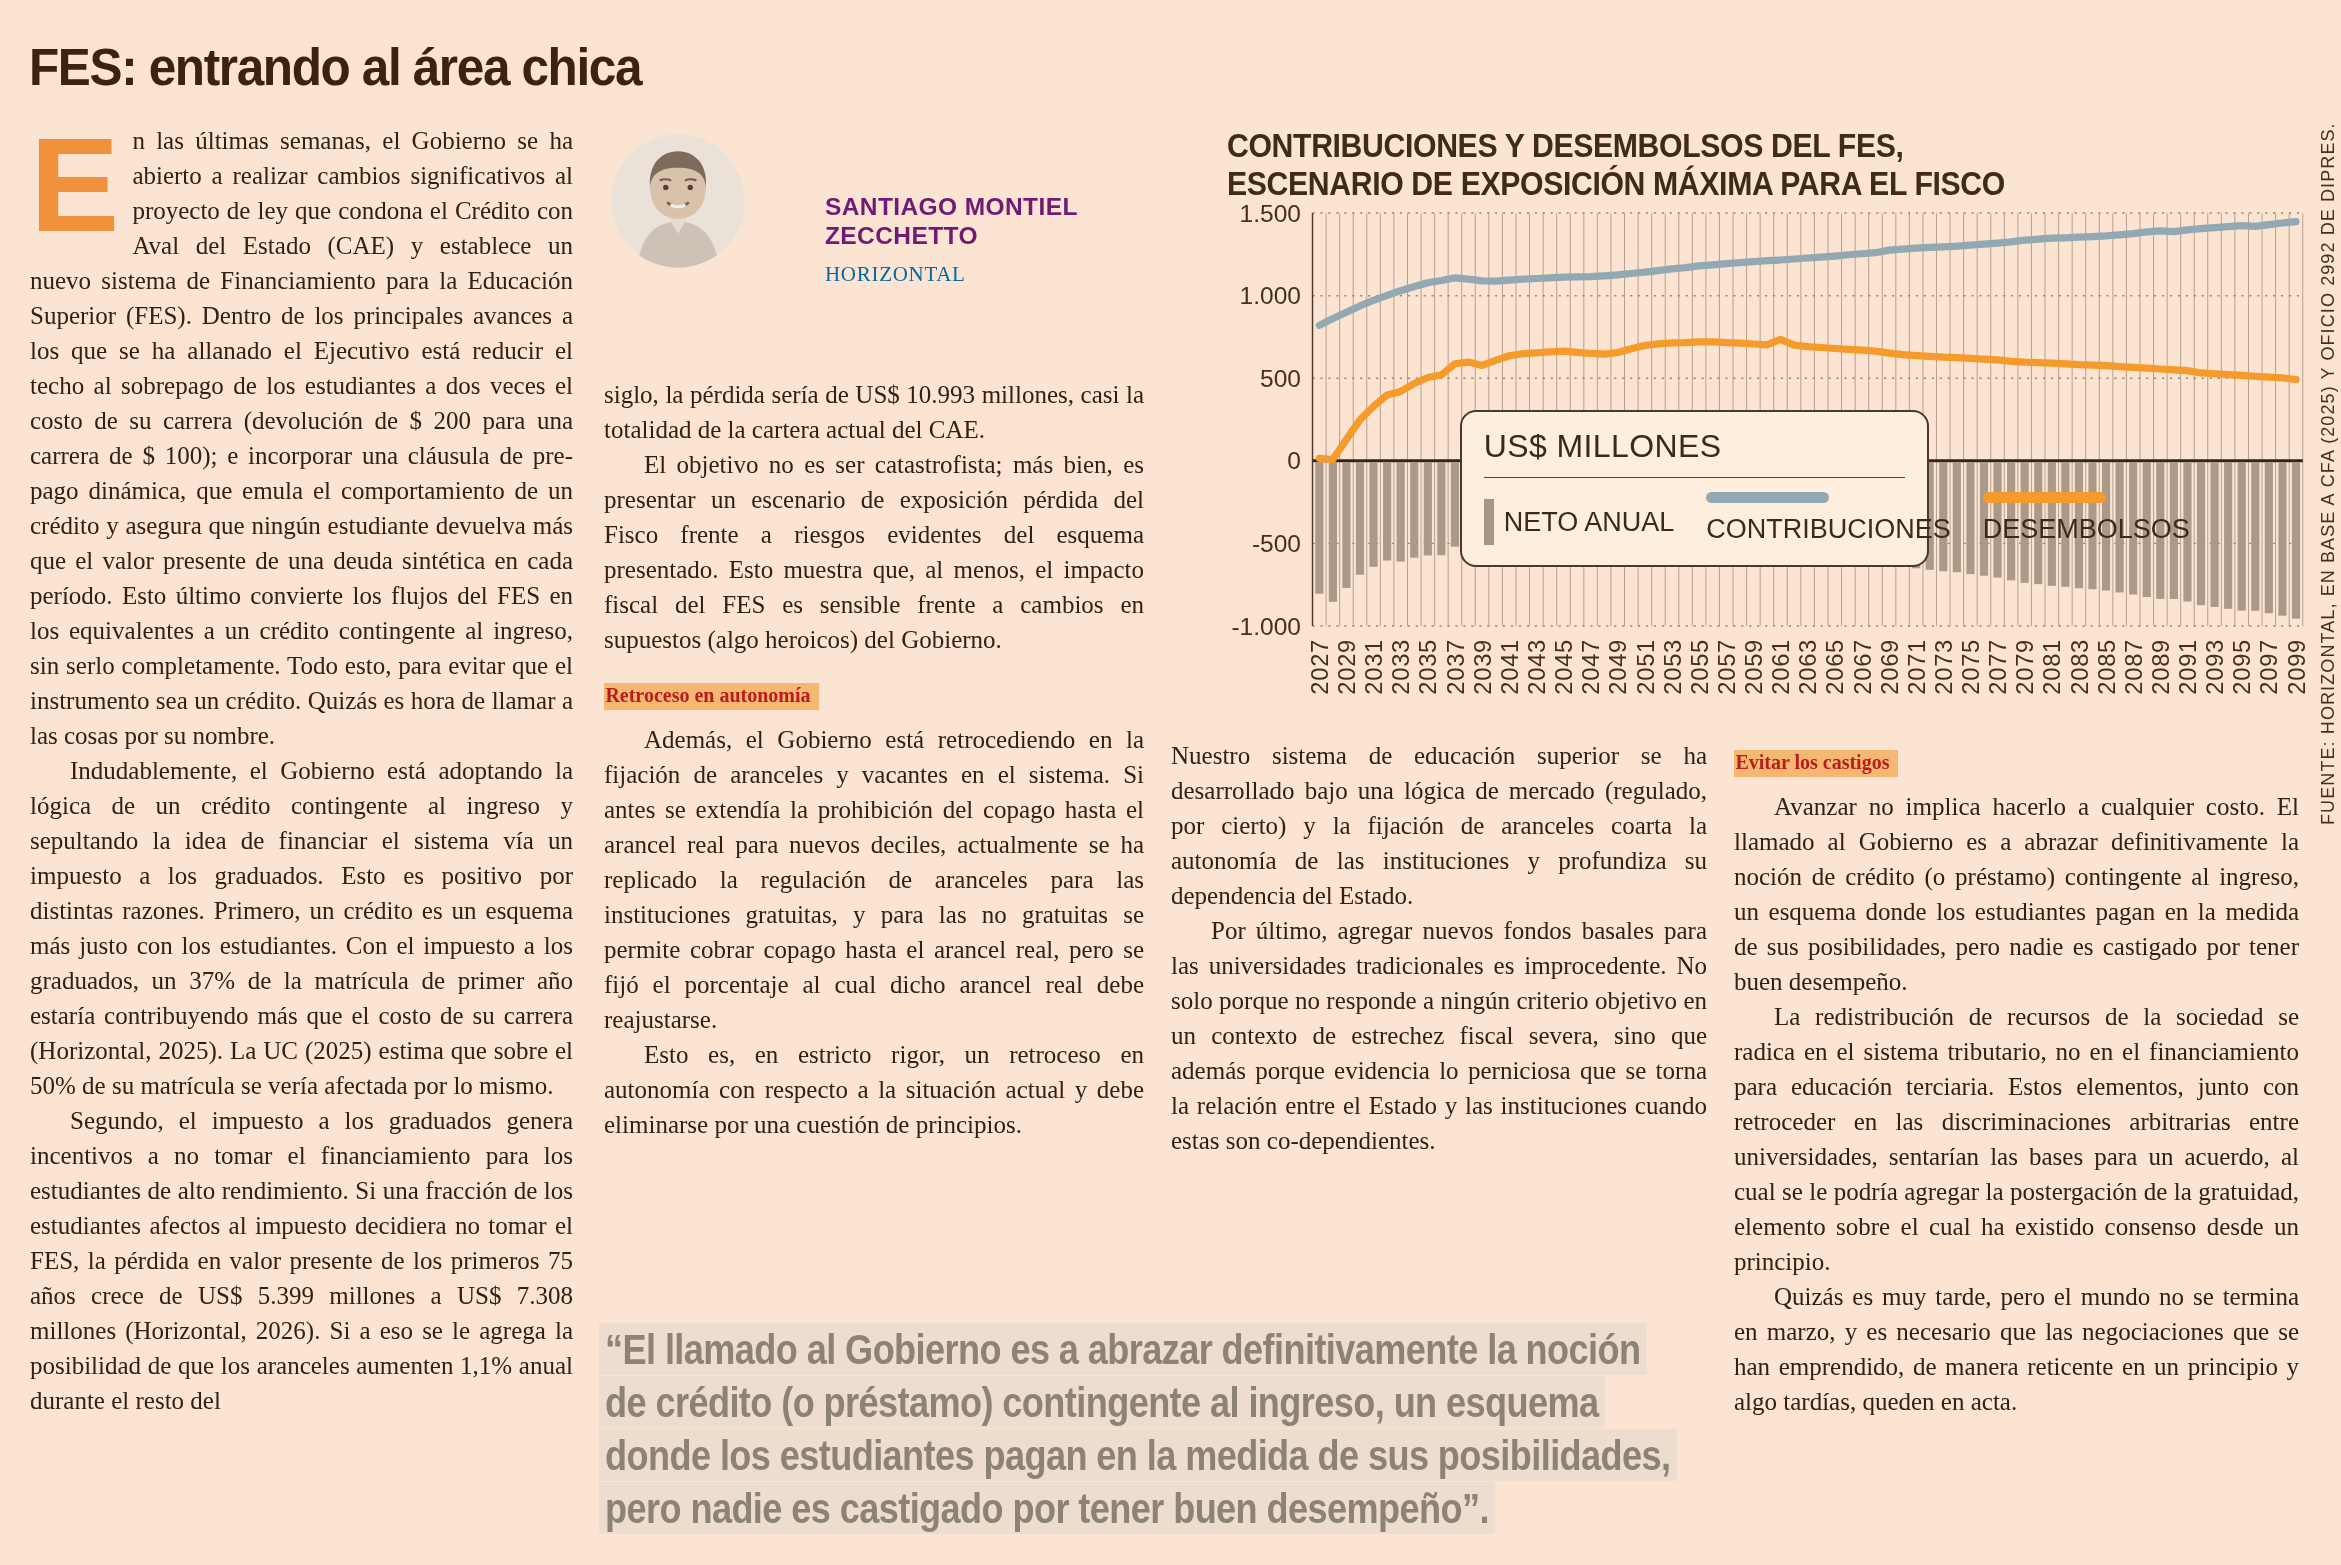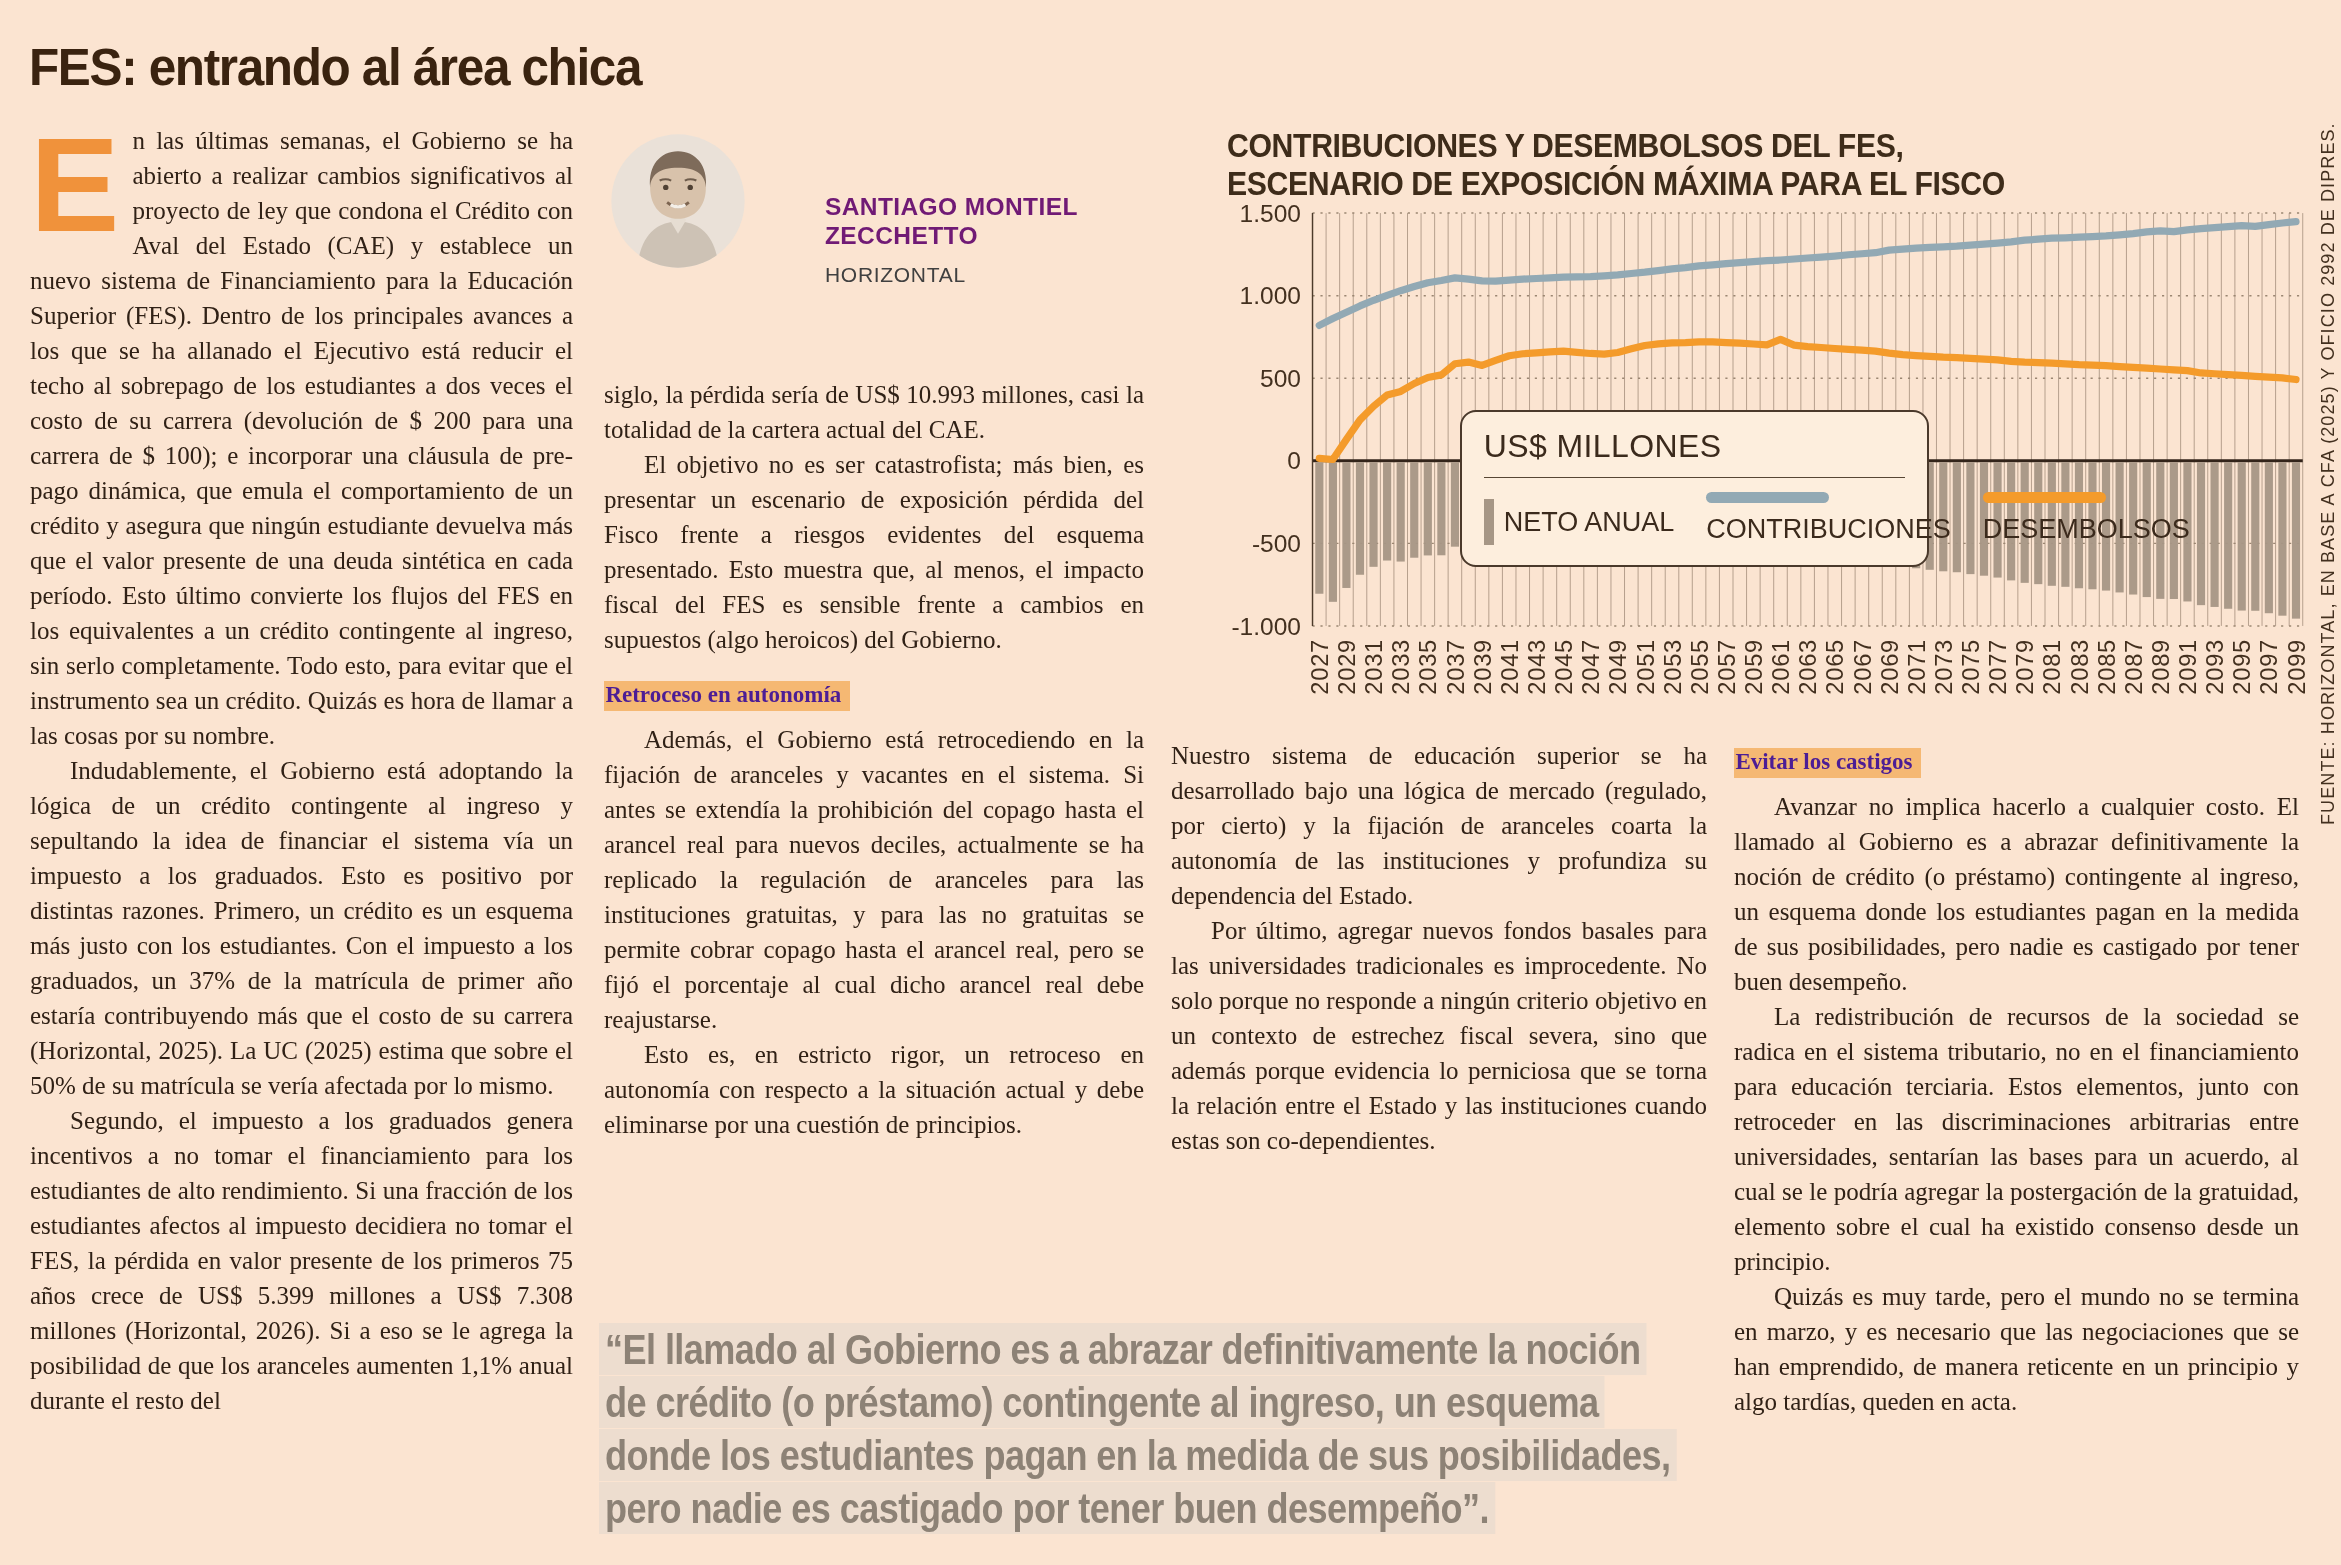--- a/index.html
+++ b/index.html
@@ -19,36 +19,36 @@
   
   .col{position:absolute;text-align:justify;font-size:25px;line-height:35px;}
   .col p{margin:0;}
   .col p.ind{text-indent:40px;}
   .dropcap{
     float:left;font-family:"Liberation Sans",sans-serif;font-weight:bold;
     font-size:134px;line-height:110px;color:#f0923b;
     padding:7.2px 13px 0 0;
   }
   .sechead{
-    font-weight:bold;font-size:23px;line-height:36px;margin:20px 0 8.7px;
-    color:#4c1d95;
+    font-weight:bold;font-size:20px;line-height:36px;margin:20px 0 8.7px;
+    color:#b91c1c;
   }
   .sechead span{background:#f5b873;padding:1.4px 8.7px 4.3px 1.4px;}
   
   .author-block{position:relative;height:254px;text-align:left;}
   .avatar{position:absolute;left:5.8px;top:10px;width:136px;height:136px;}
   .author-name{
     position:absolute;left:221px;top:69px;width:310px;
     font-family:"Liberation Sans",sans-serif;font-weight:bold;
     font-size:24.5px;line-height:29px;color:#701a75;letter-spacing:0.4px;
   }
   .author-org{
     position:absolute;left:221px;top:134px;
-    font-family:Liberation Sans, sans-serif;font-size:21px;
-    color:#404040;letter-spacing:0.7px;
+    font-family:Liberation Serif, serif;font-size:21px;
+    color:#0369a1;letter-spacing:0.7px;
   }
   
   .chart{position:absolute;left:1168px;top:107px;width:1171px;height:664px;}
   .chart-title{
     position:absolute;left:59px;top:20px;z-index:3;
     font-family:"Liberation Sans",sans-serif;font-weight:bold;
     font-size:32.5px;line-height:38px;color:#3e2c1a;letter-spacing:-0.4px;
     transform:scaleX(.93);transform-origin:left top;white-space:nowrap;
   }
   .chart svg{position:absolute;left:0;top:0;}

